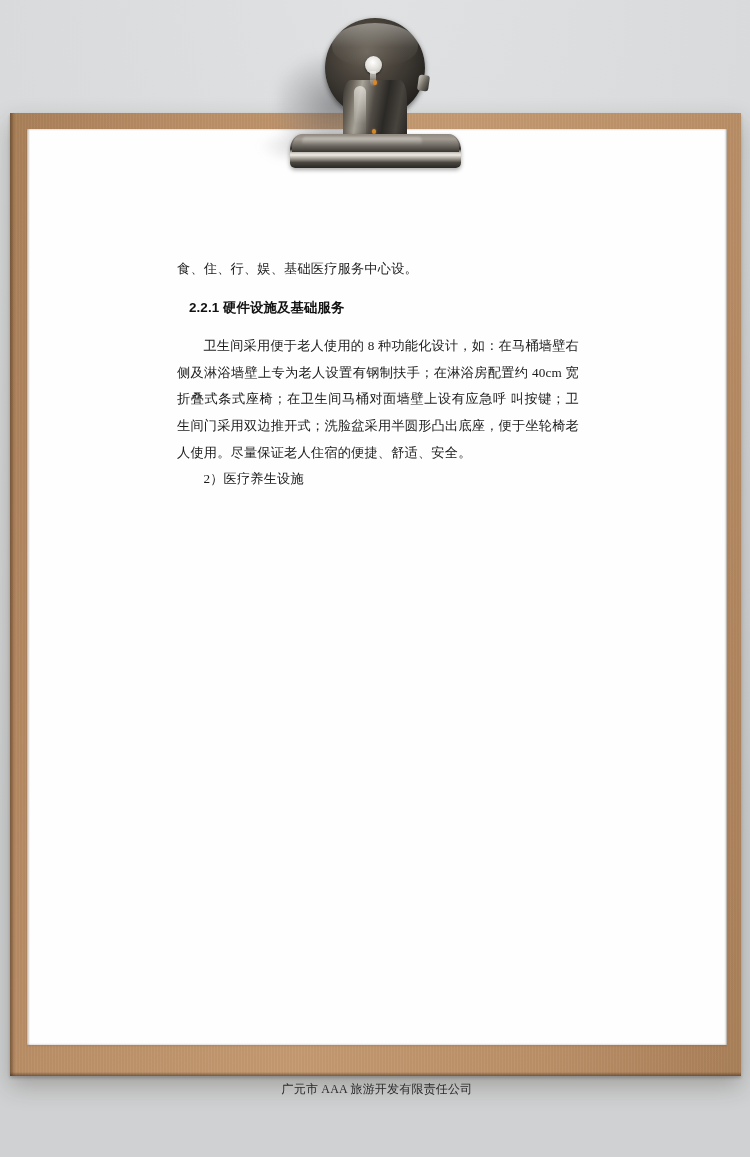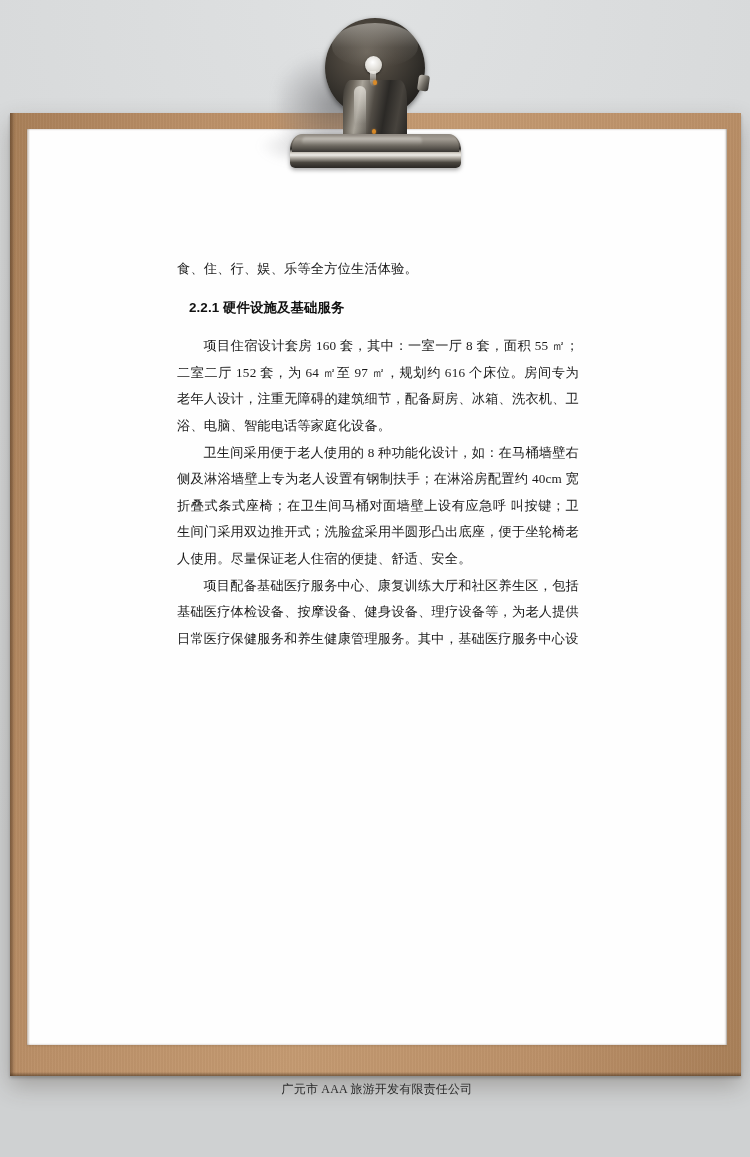--- a/index.html
+++ b/index.html
@@ -262,25 +262,24 @@
 <div id="clipboard">
   <div id="clipboard-grain"></div>
   <div id="clipboard-shade-left"></div>
   <div id="clipboard-shade-bottom"></div>
 </div>
 
 <div id="paper">
   <div id="paper-inner-shadow"></div>
 
   <div id="doc" style="position:absolute;left:150px;top:127px;width:402px;">
-    <p class="p">食、住、行、娱、乐等全方位生活体验。</p>
+    <p class="p">食、住、行、娱、基础医疗服务中心设。</p>
     <p class="heading">2.2.1  硬件设施及基础服务</p>
-    <p class="p indent">项目住宿设计套房 160 套，其中：一室一厅 8 套，面积 55 ㎡；二室二厅 152 套，为 64 ㎡至 97 ㎡，规划约 616 个床位。房间专为老年人设计，注重无障碍的建筑细节，配备厨房、冰箱、洗衣机、卫浴、电脑、智能电话等家庭化设备。</p>
     <p class="p indent">卫生间采用便于老人使用的 8 种功能化设计，如：在马桶墙壁右侧及淋浴墙壁上专为老人设置有钢制扶手；在淋浴房配置约 40cm 宽折叠式条式座椅；在卫生间马桶对面墙壁上设有应急呼 叫按键；卫生间门采用双边推开式；洗脸盆采用半圆形凸出底座，便于坐轮椅老人使用。尽量保证老人住宿的便捷、舒适、安全。</p>
-    <p class="p indent">项目配备基础医疗服务中心、康复训练大厅和社区养生区，包括基础医疗体检设备、按摩设备、健身设备、理疗设备等，为老人提供日常医疗保健服务和养生健康管理服务。其中，基础医疗服务中心设</p>
+    <p class="p indent">2）医疗养生设施</p>
   </div>
 
   <div id="footer-line" style="left:0;width:700px;">广元市 AAA 旅游开发有限责任公司</div>
 </div>
 
 <div id="clip">
   <div class="clip-shadow-wall"></div>
   <div class="clip-shadow-plate"></div>
   <div class="clip-disc-rim"></div>
   <div class="clip-disc"></div>

